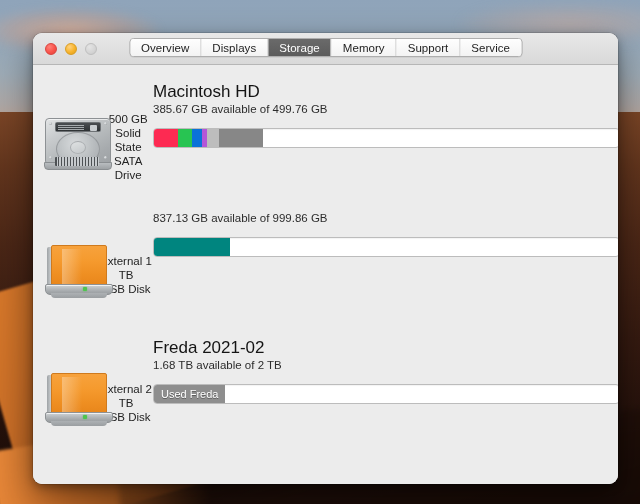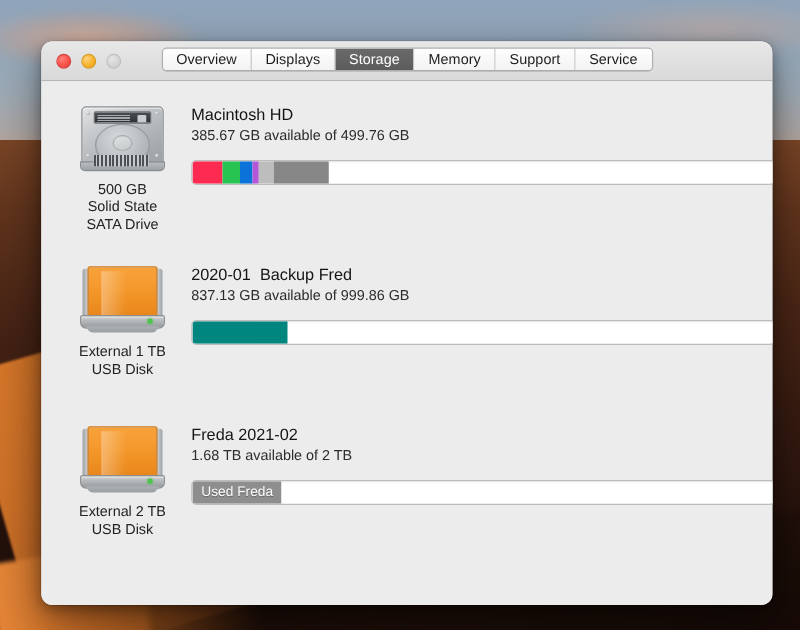--- a/index.html
+++ b/index.html
@@ -232,21 +232,21 @@
     display: flex;
     height: 128px;
     padding-left: 10px;
   }
 
   
   .icon-col {
     width: 110px;
     flex: 0 0 110px;
     display: flex;
-    flex-direction: column;
+    flex-direction: row;
     align-items: center;
     padding-top: 6px;
   }
   .icon-caption {
     margin-top: 6px;
     font-size: 11.5px;
     line-height: 14px;
     color: #232323;
     text-align: center;
     white-space: pre-line;
@@ -391,21 +391,21 @@
   }
 
   
   .info-col {
     flex: 1 1 auto;
     padding-top: 6px;
     padding-right: 18px;
     position: relative;
   }
   .drive-title {
-    font-size: 13px;
+    font-size: 17px;
     color: #141414;
     line-height: 17px;
     margin-bottom: 2px;
     white-space: pre;
   }
   .drive-sub {
     font-size: 11.5px;
     color: #2c2c2c;
     line-height: 15px;
   }
@@ -536,21 +536,20 @@
             </div>
           <div class="ext-base"></div>
           <div class="ext-foot"></div>
           <div class="ext-led"></div>
         </div>
         <div class="icon-caption">External 1 TB
 USB Disk</div>
       </div>
 
       <div class="info-col">
-        <div class="drive-title">2020-01  Backup Fred</div>
         <div class="drive-sub">837.13 GB available of 999.86 GB</div>
         <div class="bar" id="bar-1">
             <div class="seg" style="width: 16.3%; background: rgb(0, 133, 127);"></div>
           </div>
       </div>
     </div>
 
     <div class="drive-row">
       <div class="icon-col">
         <div class="ext-icon">

